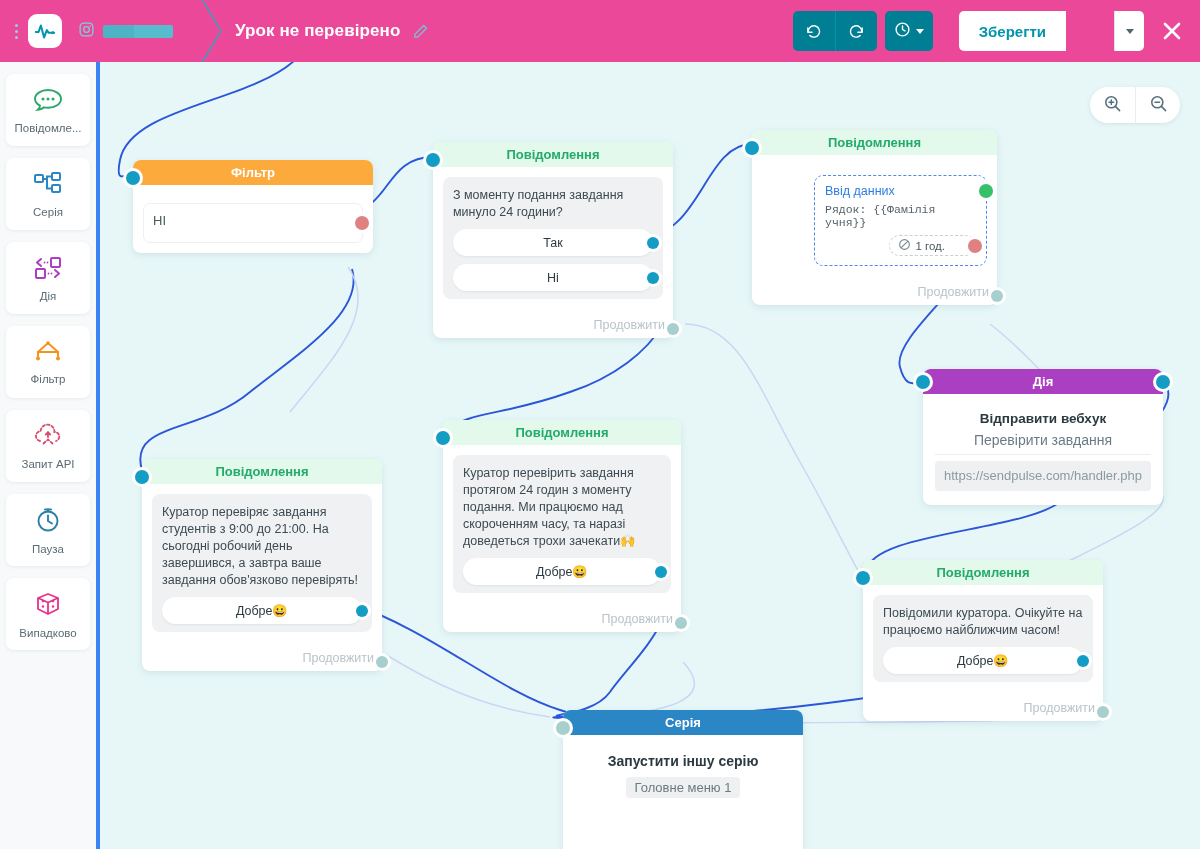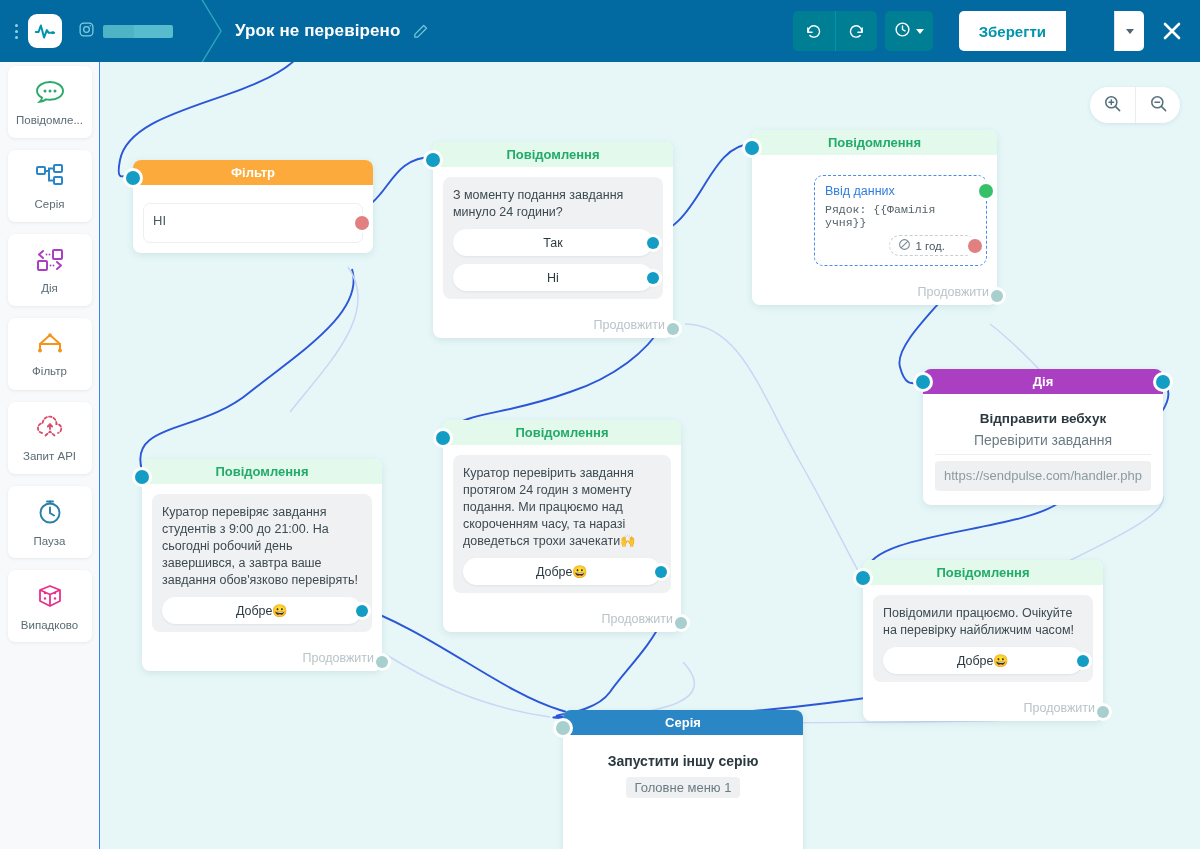--- a/index.html
+++ b/index.html
@@ -8,21 +8,21 @@
     font-family: "Liberation Sans", sans-serif;
     overflow: hidden;
     background: #ffffff;
   }
   #app { position: relative; width: 1200px; height: 849px; }
 
   
   .header {
     position: absolute; left: 0; top: 0;
     width: 1200px; height: 62px;
-    background: #0369a1;
+    background: #ec4899;
     display: flex; align-items: center;
     z-index: 40;
   }
   .hdr-dots {
     width: 16px; margin-left: 8px;
     display: flex; flex-direction: column; align-items: center; gap: 3px;
     cursor: pointer;
   }
   .hdr-dots i { width: 3px; height: 3px; background: #8fd3e0; border-radius: 50%; display: block; }
   .logo-box {
@@ -71,22 +71,22 @@
     margin-left: 14px; width: 28px; height: 28px;
     display: flex; align-items: center; justify-content: center; cursor: pointer;
   }
   .caret-dn { width: 0; height: 0; border-left: 4px solid transparent; border-right: 4px solid transparent; border-top: 5px solid currentColor; }
 
   
   .sidebar {
     position: absolute; left: 0; top: 62px;
     width: 100px; height: 787px;
     background: #f7f9fa;
-    border-right: 1px solid #3b82f6;
-    padding-top: 4px;
+    border-right: 4px solid #3b82f6;
+    padding-top: 12px;
     z-index: 30;
   }
   .sb-item {
     width: 84px; height: 72px; margin: 0 auto 12px auto;
     background: #fff; border-radius: 7px;
     box-shadow: 0 1px 3px rgba(110,140,150,.13);
     display: flex; flex-direction: column; align-items: center; justify-content: center;
     gap: 5px; cursor: pointer;
   }
   .sb-label { font-size: 11.5px; color: #5b6b74; white-space: nowrap; }
@@ -531,21 +531,21 @@
         <span class="cont-label">Продовжити</span>
         <div class="port grey p12" style="right:-6px; top:14px;"></div>
       </div>
     </div>
 
     <div class="node" style="left:763px; top:498px; width:240px;">
       <div class="port blue p14" style="left:-7px; top:11px;"></div>
       <div class="node-hdr msg">Повідомлення</div>
       <div class="node-body">
         <div class="bubble">
-          <div class="bubble-text">Повідомили працюємо. Очікуйте на перевірку найближчим часом!</div>
+          <div class="bubble-text">Повідомили куратора. Очікуйте на працюємо найближчим часом!</div>
           <div class="opt">
             <span>Добре😀</span>
             <div class="port blue p12" style="right:-6px; top:8px;"></div>
           </div>
         </div>
       </div>
       <div class="cont-row">
         <span class="cont-label">Продовжити</span>
         <div class="port grey p12" style="right:-6px; top:14px;"></div>
       </div>

